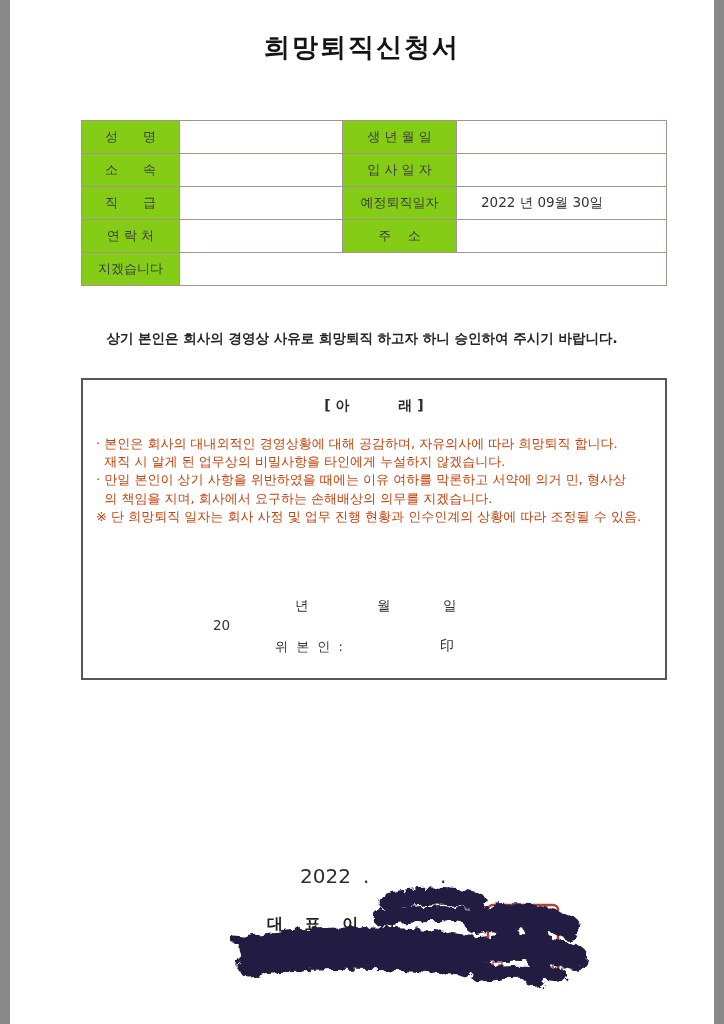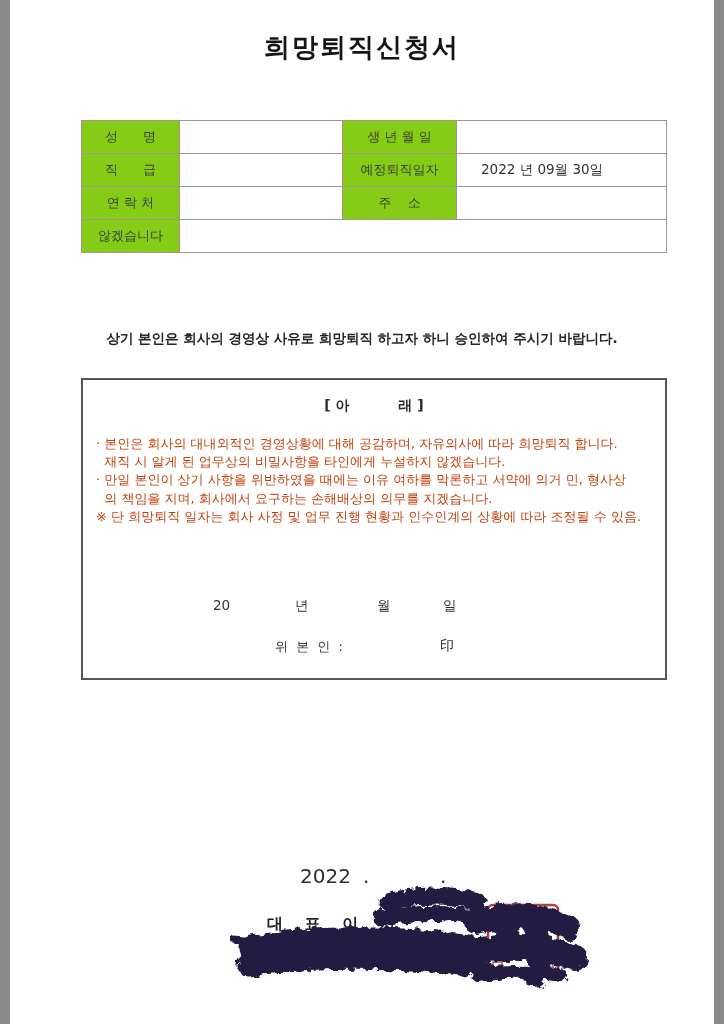--- a/index.html
+++ b/index.html
@@ -64,21 +64,21 @@
   .notice-lines {
     position:absolute; top:55px; left:13px; right:8px;
     font-size:13px; line-height:18.2px; color:#c2410c;
   }
   .notice-lines .nline { white-space:pre; }
   .box-date {
     position:absolute; top:597px; left:203px; width:245px; height:18px;
     font-size:13.5px; color:#333;
   }
   .box-date span { position:absolute; top:0; }
-  .bd-0 { left:0; }
+  .bd-0 { left:0;margin-top:20px; }
   .bd-1 { left:82px; }
   .bd-2 { left:164px; }
   .bd-3 { left:230px; }
   .signer-label {
     position:absolute; top:638px; left:265px;
     font-size:13px; color:#333; letter-spacing:2px;
   }
   .seal-char {
     position:absolute; top:637px; left:430px;
     font-size:14px; color:#333;
@@ -115,33 +115,39 @@
         <col style="width:210px">
       </colgroup>
     <tbody>
         <tr>
       <td class="lbl">성      명</td>
       <td class="val"></td>
       <td class="lbl">생 년 월 일</td>
       <td class="val"></td>
     </tr>
     <tr>
+      <td class="lbl">소      속</td>
+      <td class="val"></td>
+      <td class="lbl">입 사 일 자</td>
+      <td class="val"></td>
+    </tr>
+    <tr>
       <td class="lbl">직      급</td>
       <td class="val"></td>
       <td class="lbl">예정퇴직일자</td>
       <td class="val">2022 년 09월 30일</td>
     </tr>
     <tr>
       <td class="lbl">연 락 처</td>
       <td class="val"></td>
       <td class="lbl">주    소</td>
       <td class="val"></td>
     </tr>
     <tr>
-      <td class="lbl">않겠습니다</td>
+      <td class="lbl">지겠습니다</td>
       <td class="val" colspan="3"></td>
     </tr>
   </tbody>
     </table>
 
   <div class="statement">상기 본인은 회사의 경영상 사유로 희망퇴직 하고자 하니 승인하여 주시기 바랍니다.</div>
 
   <div class="notice-box">
     <div class="notice-heading">[ 아          래 ]</div>
     <div class="notice-lines">

